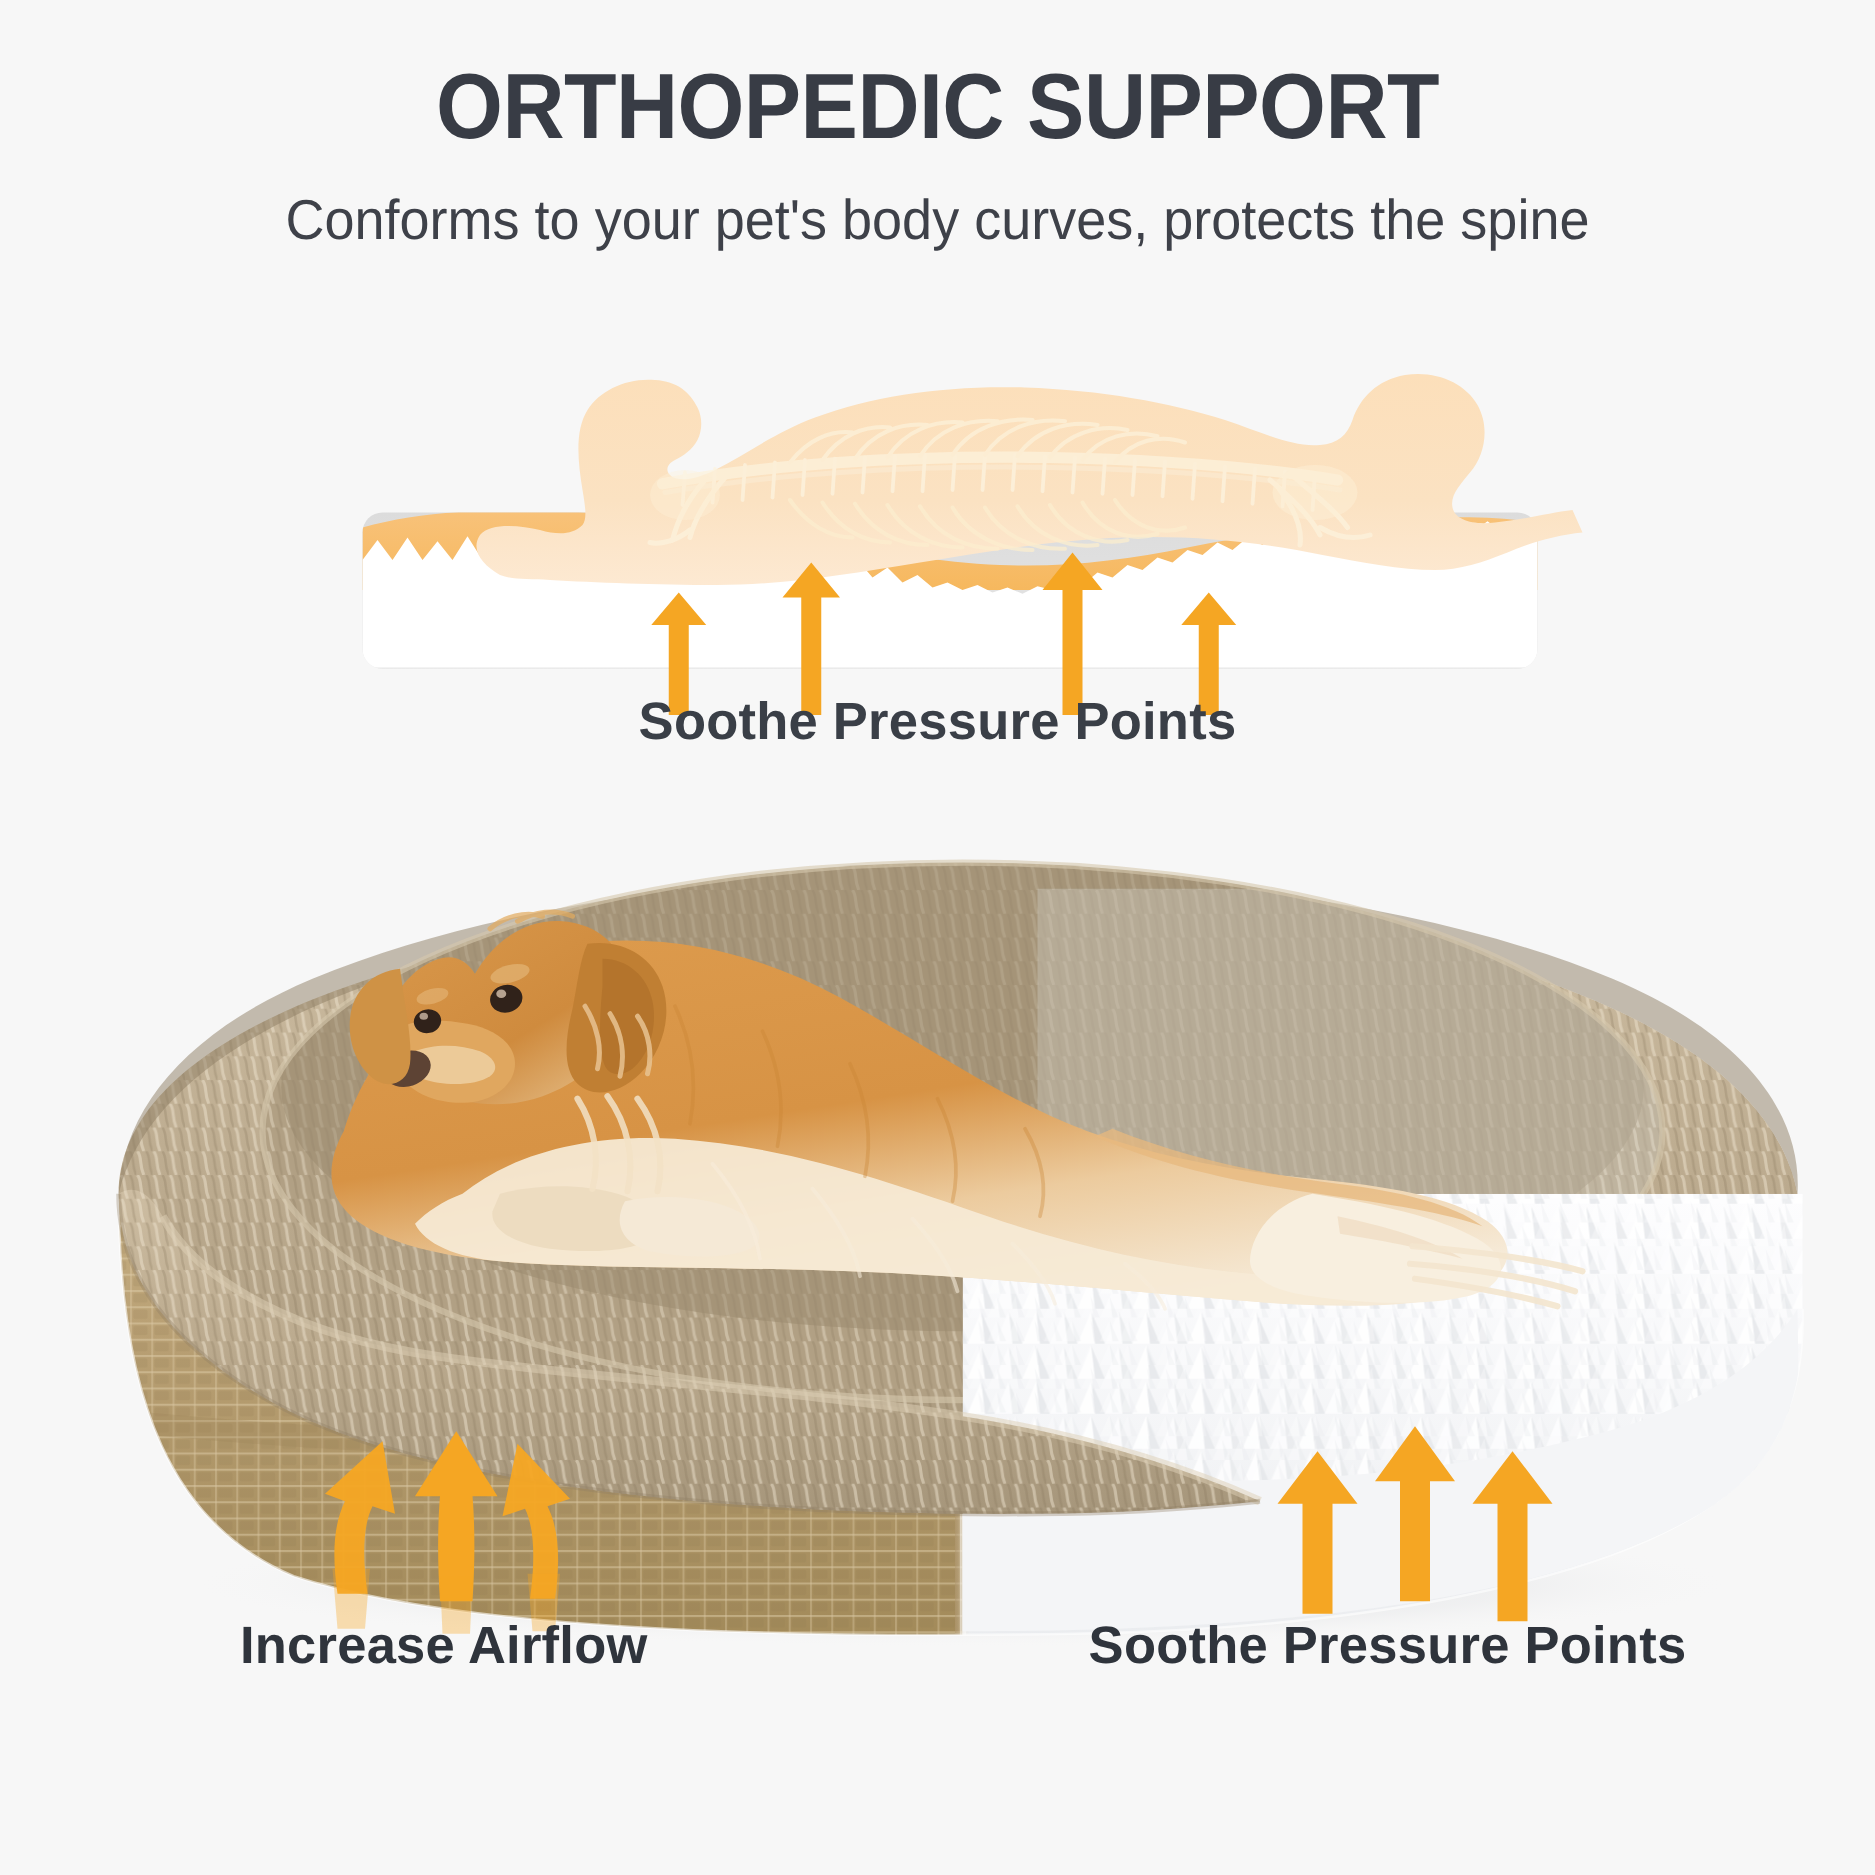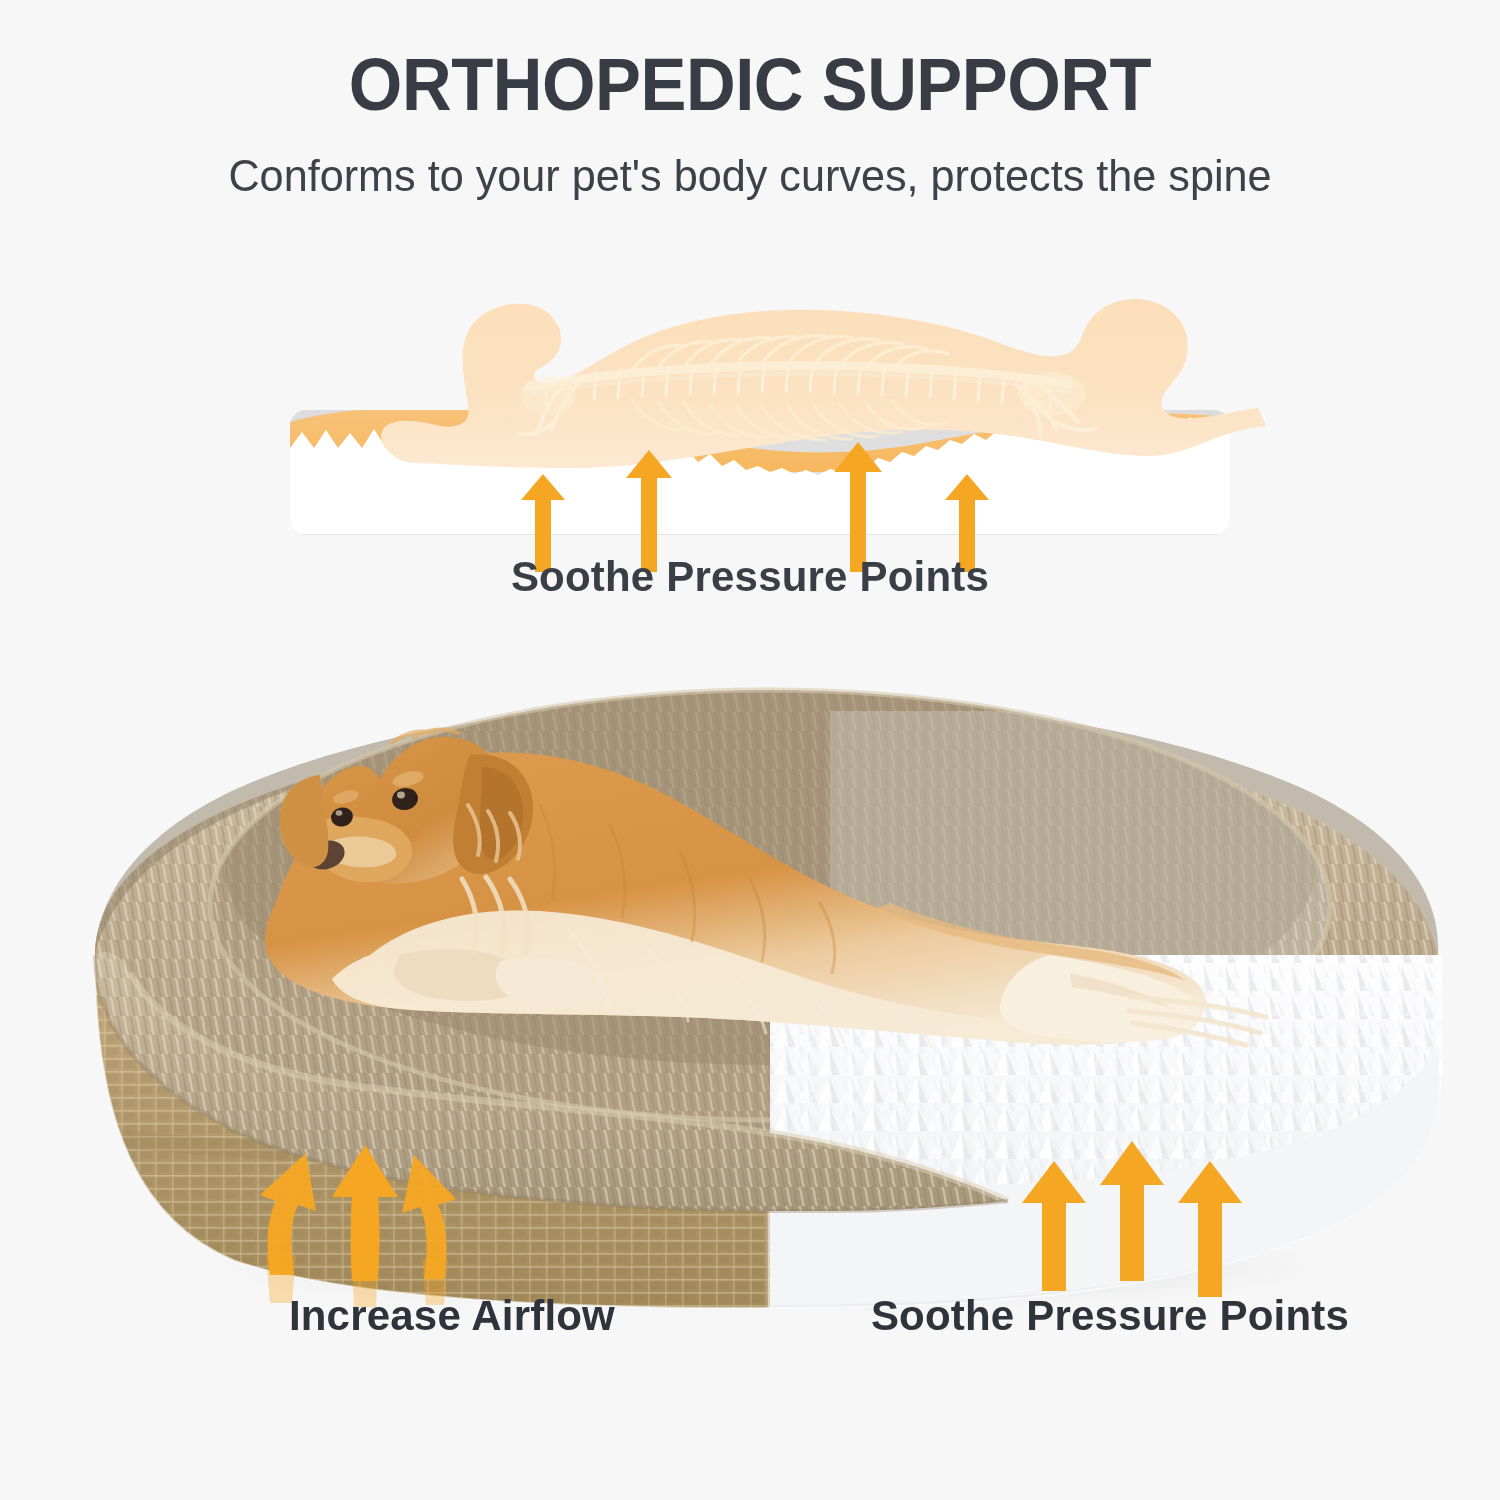--- a/index.html
+++ b/index.html
@@ -41,21 +41,21 @@
     letter-spacing:.2px;
   }
 
   
   .product{position:absolute;left:70px;top:655px;width:1380px;height:650px;}
   .product svg{display:block;width:1380px;height:650px;overflow:visible;}
 
   
   .label-left{
     position:absolute;left:95px;top:1292px;width:520px;
-    text-align:right;
+    text-align:center;
     font-size:42px;font-weight:bold;color:#2f343c;
     letter-spacing:.2px;
   }
   .label-right{
     position:absolute;left:800px;top:1292px;width:620px;
     text-align:center;
     font-size:42px;font-weight:bold;color:#2f343c;
     letter-spacing:.2px;
   }
 </style>

